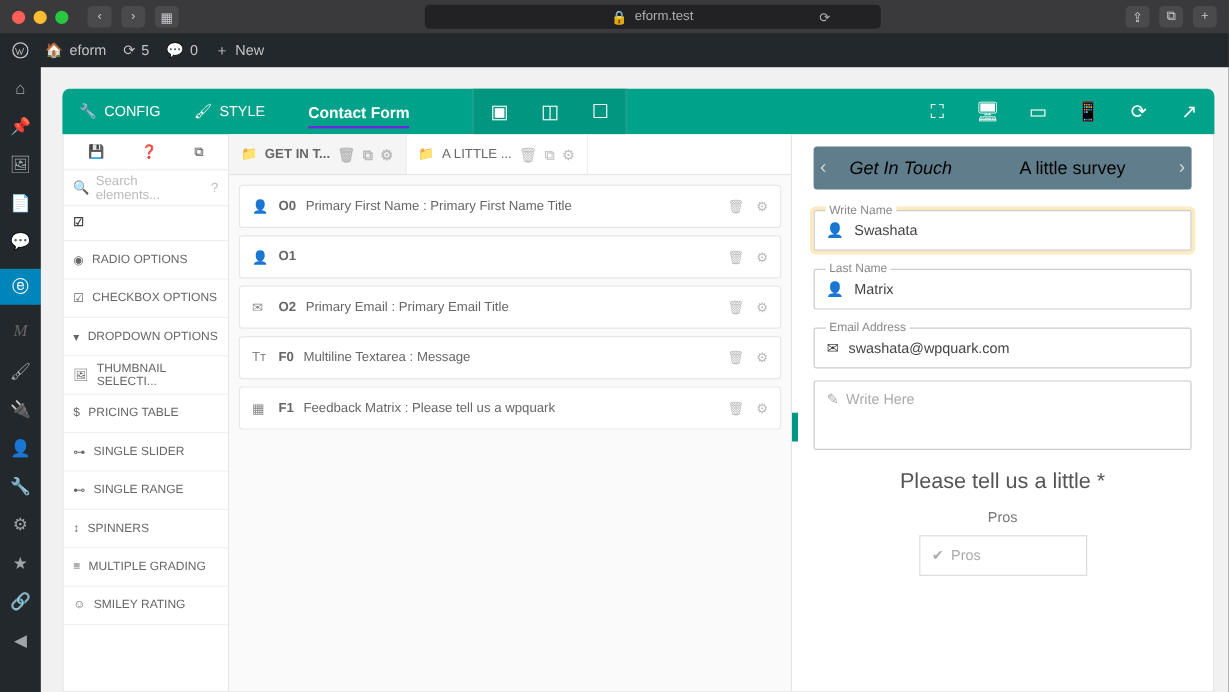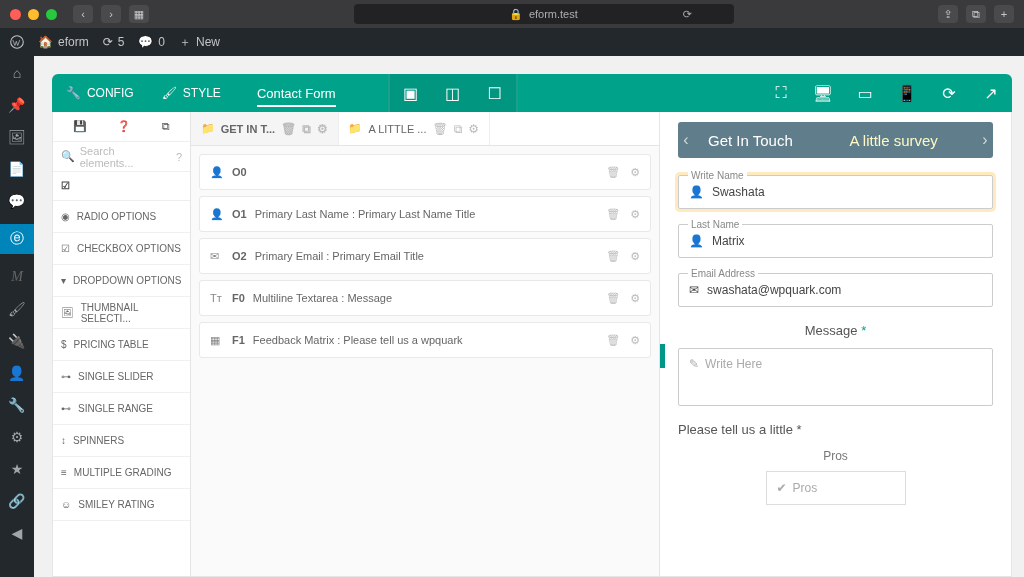--- a/index.html
+++ b/index.html
@@ -24,21 +24,21 @@
 .wp-side { width:34px; background:#23282d; display:flex; flex-direction:column; align-items:center; padding-top:8px; gap:14px; }
 .wp-side .ic { width:18px;height:18px;color:#a0a5aa;font-size:14px;display:flex;align-items:center;justify-content:center; }
 .wp-side .ic.active { background:#0085ba;color:#fff;width:34px;height:30px;margin-left:0; }
 
 .canvas { flex:1; background:#f1f1f1; padding:18px 12px 0 18px; display:flex; flex-direction:column; }
 
 .topbar { height:38px; background:#00a28a; display:flex; align-items:center; color:#fff; font-size:12px; border-radius:6px 6px 0 0; }
 .tb-btn { padding:0 14px; display:flex; align-items:center; gap:6px; height:100%; cursor:pointer; }
 .id-pill { background:#fff; color:#333; border-radius:14px; padding:4px 12px; font-size:11px; font-weight:bold; }
 .tnm { padding:0 22px; font-size:13px; }
-.tnm-underline { border-bottom:2px solid #ffffff; padding-bottom:4px; }
+.tnm-underline { border-bottom:2px solid #6d28d9; padding-bottom:4px;font-weight:bold; }
 .view-grp { background:#009680; display:flex; height:100%; align-items:center; border-left:2px solid rgba(255,255,255,0.1); border-right:2px solid rgba(255,255,255,0.1); }
 .view-ic { width:42px; height:100%; display:flex; align-items:center; justify-content:center; font-size:16px; cursor:pointer; }
 .dev-grp { margin-left:auto; display:flex; height:100%; align-items:center; }
 
 .workbody { flex:1; display:flex; background:#fff; overflow:hidden; border:1px solid #e5e5e5; border-top:none; }
 .panel-left { width:138px; border-right:1px solid #e5e5e5; display:flex; flex-direction:column; font-size:11px; color:#555; }
 .pl-row { height:30px; display:flex; align-items:center; gap:6px; padding:0 8px; border-bottom:1px solid #eee; }
 .pl-icons { display:flex; justify-content:space-around; }
 .search-box { display:flex;align-items:center;gap:5px;color:#bbb; }
 .cat { font-weight:bold; color:#444; display:flex; gap:6px; padding:8px; line-height:1.2; font-size:10px; border-bottom:1px solid #eee; }
@@ -50,30 +50,30 @@
 .mtab.active { background:#f5f5f5; font-weight:bold; }
 .mtab .tac { color:#bbb; font-size:12px; }
 .fields { padding:8px; display:flex; flex-direction:column; gap:6px; }
 .fld { background:#fff; border:1px solid #e8e8e8; border-radius:3px; height:36px; display:flex; align-items:center; padding:0 10px; gap:8px; font-size:11px; color:#666; }
 .fld .fic { color:#888; width:14px; }
 .fld .fr { margin-left:auto; display:flex; gap:10px; color:#bbb; }
 
 .panel-right { width:352px; border-left:1px solid #e5e5e5; display:flex; flex-direction:column; background:#fff; padding:10px 18px; overflow:auto; position:relative; }
 .prev-tabs { background:#607D8B; height:36px; display:flex; align-items:center; border-radius:3px; margin-bottom:12px; }
 .prev-tabs .pt { flex:1; text-align:left; padding:0 14px; font-size:15px; color:#f0f0f0; }
-.prev-tabs .pt.active { color:#ffffff; font-weight:500; }
-.prev-tabs .pt.inactive { color:#fef9c3; }
+.prev-tabs .pt.active { color:#000000; font-weight:500;font-style:italic; }
+.prev-tabs .pt.inactive { color:#000000; }
 .prev-tabs .chev { width:16px; color:#cfd8dc; text-align:center; }
 .lbl { font-size:10px; color:#888; margin-left:10px; margin-bottom:-6px; background:#fff; position:relative; z-index:1; padding:0 3px; width:fit-content; }
 .inp { border:1px solid #ccc; border-radius:2px; height:34px; display:flex; align-items:center; padding:0 10px; gap:8px; font-size:12px; color:#444; margin-bottom:10px; }
 .inp.hl { box-shadow:0 0 0 3px rgba(255,213,128,0.5); }
 .msg-h { font-size:13px; color:#555; text-align:center; margin:6px 0 10px; }
 .msg-h .req { color:#00a28a; }
 .ta { border:1px solid #ccc; border-radius:2px; height:58px; padding:8px 10px; color:#aaa; font-size:12px; display:flex; gap:6px; margin-bottom:16px; }
-.matrix-h { font-size:13px; color:#555; margin-bottom:12px; }
+.matrix-h { font-size:18px; color:#555; text-align:center; margin-bottom:12px; }
 .mcol { font-size:12px; color:#777; text-align:center; margin-bottom:8px; }
 .mrow { border:1px solid #ddd; height:34px; display:flex; align-items:center; gap:6px; padding:0 10px; color:#aaa; font-size:12px; width:140px; margin:0 auto; }
 .handle { position:absolute; left:-7px; top:50%; width:12px; height:24px; background:#009688; border-radius:2px 0 0 2px; }
 svg { width:14px; height:14px; fill:currentColor; }
 </style>
 </head>
 <body>
 
 <div class="titlebar">
   <div class="traffic">
@@ -227,29 +227,29 @@
             <span>A LITTLE ...</span>
             <span class="tac">🗑</span>
             <span class="tac">⧉</span>
             <span class="tac">⚙</span>
           </div>
         </div>
         <div class="fields">
           <div class="fld">
               <span class="fic">👤</span>
               <b>O0</b>
+              <span>Primary First Name : Primary First Name Title</span>
               <span class="fr">
                 <span>🗑</span>
                 <span>⚙</span>
               </span>
             </div>
           <div class="fld">
               <span class="fic">👤</span>
               <b>O1</b>
-              <span>Primary Last Name : Primary Last Name Title</span>
               <span class="fr">
                 <span>🗑</span>
                 <span>⚙</span>
               </span>
             </div>
           <div class="fld">
               <span class="fic">✉</span>
               <b>O2</b>
               <span>Primary Email : Primary Email Title</span>
               <span class="fr">
@@ -298,21 +298,20 @@
             <span>👤</span>
             <span>Matrix</span>
           </div>
 
         <div class="lbl">Email Address</div>
         <div class="inp">
             <span>✉</span>
             <span>swashata@wpquark.com</span>
           </div>
 
-        <div class="msg-h"><span>Message</span> <span class="req">*</span></div>
         <div class="ta">
             <span>✎</span>
             <span>Write Here</span>
           </div>
 
         <div class="matrix-h"><span>Please tell us a little</span> <span class="req">*</span></div>
         <div class="mcol">Pros</div>
         <div class="mrow">
             <span>✔</span>
             <span>Pros</span>

